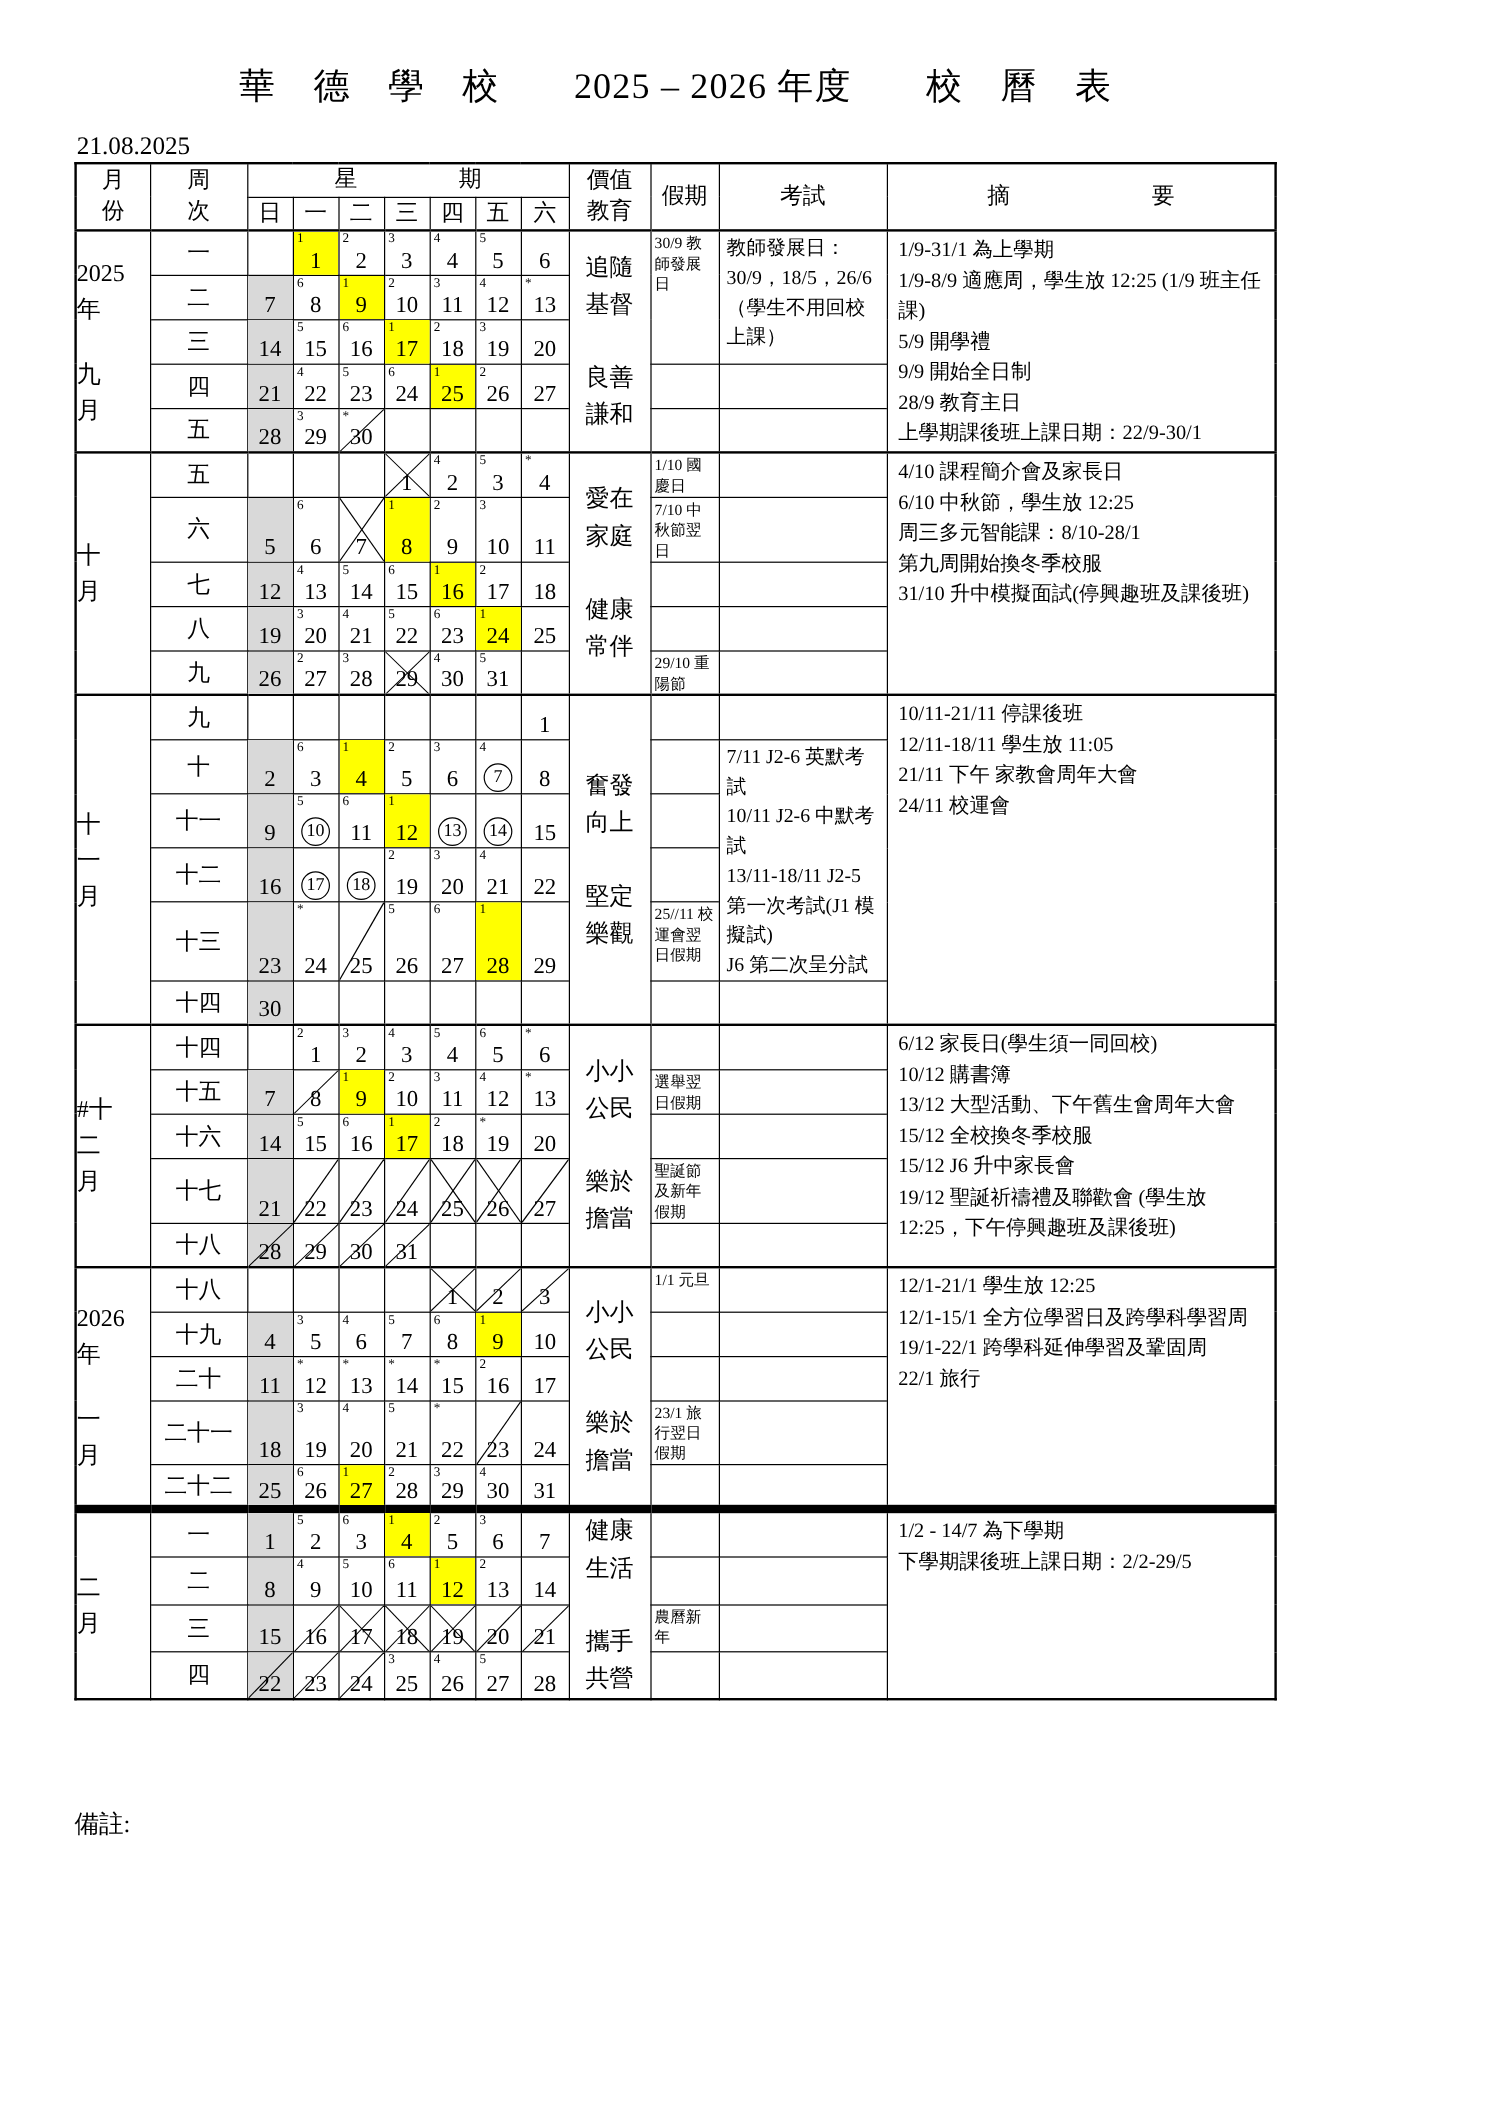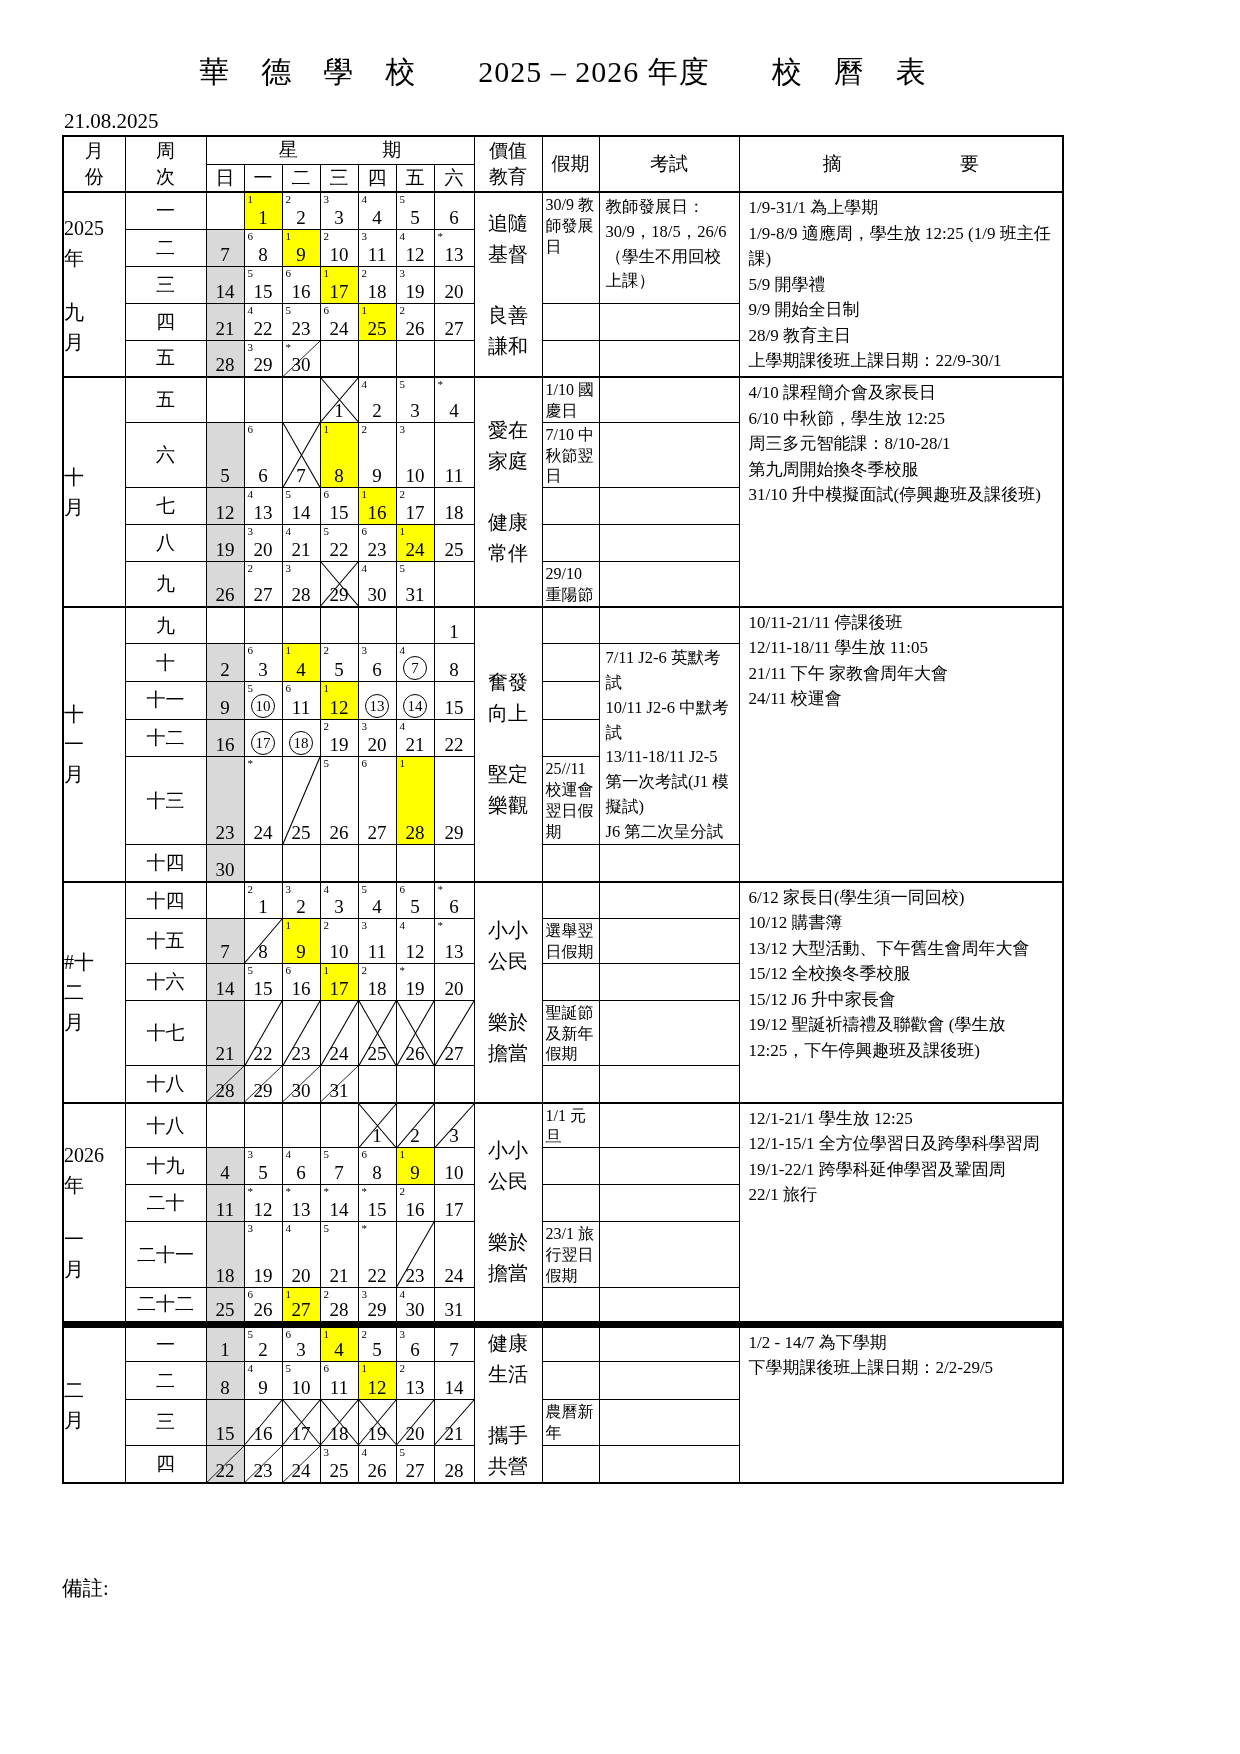--- a/index.html
+++ b/index.html
@@ -30,21 +30,21 @@
   td.weeknum{text-align:center;font-size:19px;vertical-align:middle;}
   td.day{position:relative;font-size:19px;vertical-align:middle;}
   .sup{position:absolute;top:1px;left:3px;font-size:11px;line-height:1;}
   .num{position:absolute;left:0;right:0;bottom:1px;text-align:center;line-height:1.05;}
   .circle{display:inline-block;border:1px solid #000;border-radius:50%;width:22px;height:22px;line-height:22px;font-size:15px;}
   svg.mark{position:absolute;left:0;top:0;width:100%;height:100%;display:block;}
   svg.mark line{stroke:#000;stroke-width:0.9;}
 
   td.valuecell{text-align:center;font-size:20px;vertical-align:middle;line-height:1.55;}
   td.valuecell .gap{height:30px;}
-  td.hol{font-size:16px;vertical-align:top;padding:2px 2px 0 3px;line-height:1.3;margin-left:48px;}
+  td.hol{font-size:13px;vertical-align:top;padding:2px 2px 0 3px;line-height:1.3;margin-left:48px;}
   td.exam{font-size:16.5px;vertical-align:top;padding:2px 4px 0 6px;line-height:1.5;white-space:pre-line;}
   td.rem{font-size:17px;vertical-align:top;padding:2px 6px 0 9px;line-height:1.5;white-space:pre-line;}
 
   .notes{margin-top:88px;font-size:20.5px;line-height:1.65;}
 </style>
 </head>
 <body>
 
 <div class="page">
   <div class="title">華　德　學　校　　2025 – 2026 年度　　校　曆　表</div>

